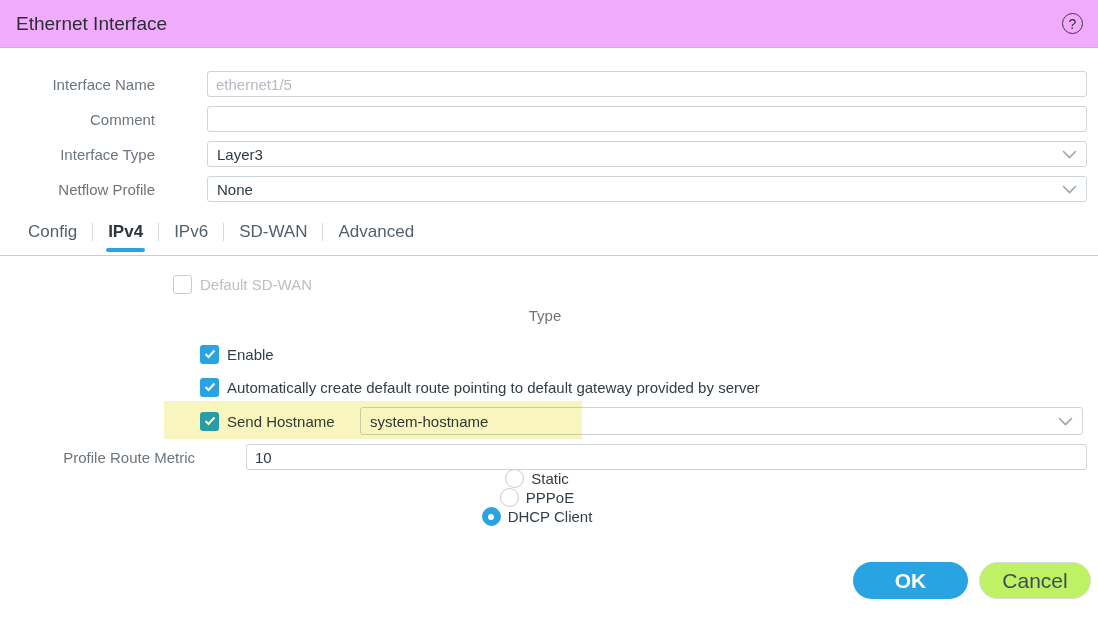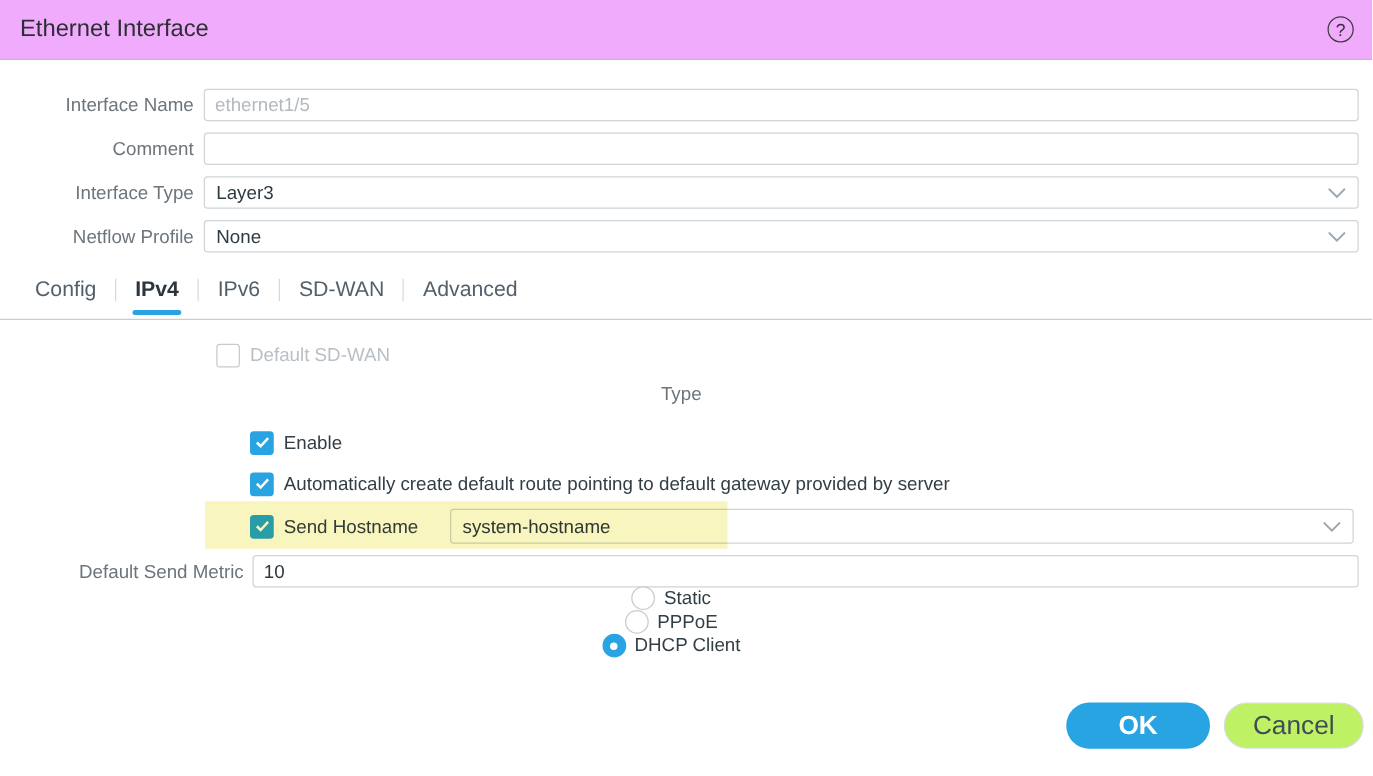--- a/index.html
+++ b/index.html
@@ -15,21 +15,21 @@
 
   
   .titlebar{height:48px;background:#f0abfc;border-bottom:1px solid #bdbdbd;
     display:flex;align-items:center;padding:0 15px 0 16px;}
   .title{font-size:19px;color:#2b2f33;}
   .help-icon{margin-left:auto;width:21px;height:21px;border:1.5px solid #3c3c3c;border-radius:50%;
     display:flex;align-items:center;justify-content:center;font-size:14px;color:#2e2e2e;cursor:pointer;}
 
   
   .form-top{padding-top:23px;}
-  .form-row{display:flex;align-items:center;margin:0 11px 9px 0;height:26px;}
+  .form-row{display:flex;align-items:center;margin:0 11px 9px 0;height:26px;gap:44px;}
   .form-label{flex:0 0 163px;text-align:right;padding-right:8px;color:var(--label);font-size:15px;}
   .form-label.wide{flex:0 0 202px;padding-right:7px;}
   .tinput{flex:1;height:26px;border:1px solid var(--border);border-radius:3px;padding:0 8px;
     font-size:15px;color:var(--text);font-family:inherit;background:#fff;outline:none;}
   .tinput:disabled{color:#b4bac0;-webkit-text-fill-color:#b4bac0;opacity:1;}
   .selectbox{flex:1;height:26px;border:1px solid var(--border);border-radius:3px;padding:0 9px;
     display:flex;align-items:center;justify-content:space-between;cursor:pointer;background:#fff;}
   .selectbox .val{font-size:15px;color:var(--text);}
   .chev{display:block;}
 
@@ -188,21 +188,21 @@
       </div>
       <div class="selectbox">
         <span class="val">system-hostname</span>
         <svg class="chev" width="15" height="9" viewBox="0 0 15 9">
           <path d="M1.5 1.5 L7.5 7.5 L13.5 1.5" stroke="#9aa5ad" stroke-width="1.6" fill="none" stroke-linecap="round"></path>
         </svg>
       </div>
     </div>
 
     <div class="form-row row-metric">
-      <div class="form-label wide">Default Send Metric</div>
+      <div class="form-label wide">Profile Route Metric</div>
       <input class="tinput" value="10" style="">
     </div>
 
   </div>
 
   <div class="highlight-overlay"></div>
 
   <div class="footer">
     <button class="btn btn-ok">OK</button>
     <button class="btn btn-cancel">Cancel</button>

